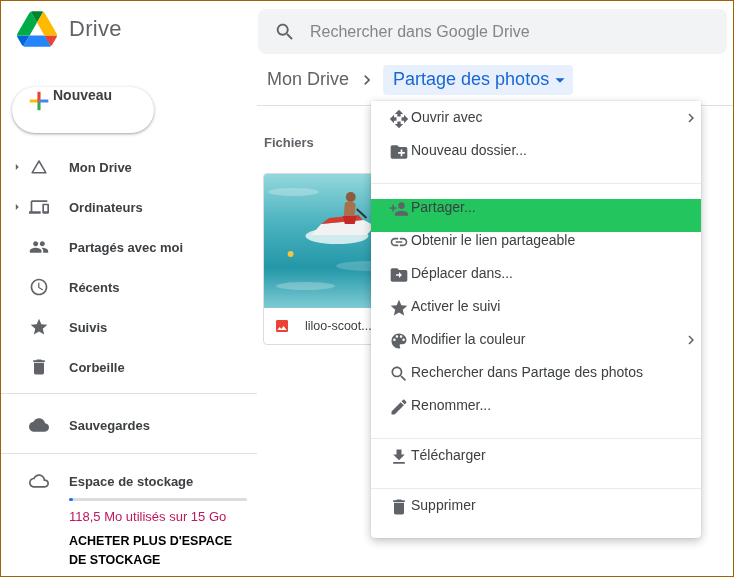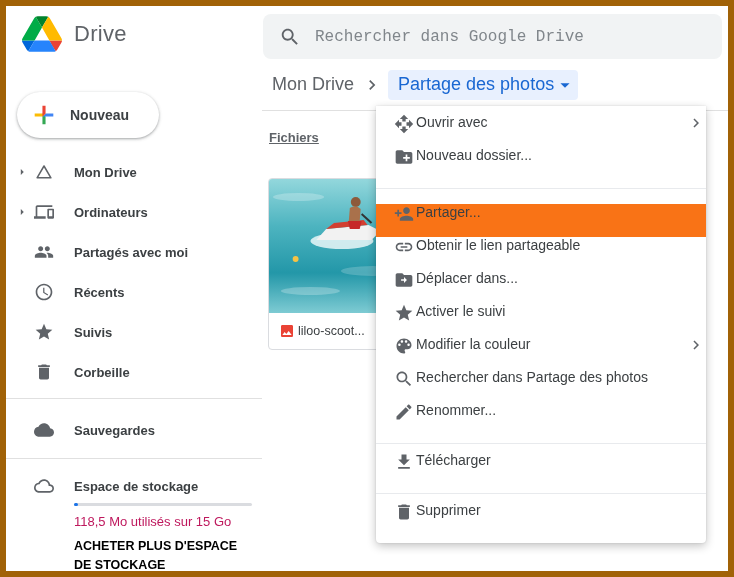--- a/index.html
+++ b/index.html
@@ -1,49 +1,49 @@
 <!DOCTYPE html>
 <html><head>
 <meta charset="utf-8">
 <title>Google Drive</title>
 <style>
   * { margin:0; padding:0; box-sizing:border-box; }
   body { font-family:"Liberation Sans","DejaVu Sans",sans-serif; background:#fff; }
   .screen { position:relative; width:734px; height:577px; background:#fff;
-            border:6px solid #a16207; overflow:hidden; }
+            border:1px solid #a16207; overflow:hidden; }
 
   
   .logo-area { position:absolute; top:10px; left:16px; display:flex; align-items:center; gap:12px; }
   .logo-area svg { width:40px; height:36px; display:block; }
   .app-name { font-size:22px; color:#5f6368; letter-spacing:.3px; }
 
   .search-bar { position:absolute; left:257px; top:8px; right:6px; height:45px;
                 background:#f1f3f4; border-radius:8px; display:flex; align-items:center;
                 padding:0 16px; gap:14px; }
   .search-bar svg { width:22px; height:22px; fill:#5f6368; flex:none; }
   .search-bar input { flex:1; border:none; outline:none; background:transparent;
-                      font-size:16px; color:#15803d; font-family:Liberation Mono, monospace; }
+                      font-size:16px; color:#15803d; font-family:Liberation Sans, sans-serif; }
   .search-bar input::placeholder { color:#80868b; }
 
   
   .breadcrumb-row { position:absolute; left:256px; right:0; top:53px; height:52px;
                     border-bottom:1px solid #e0e0e0; display:flex; align-items:center;
                     padding-left:8px; }
   .crumb-root { font-size:18px; color:#5f6368; cursor:pointer; padding:2px 2px; }
   .crumb-sep { display:flex; margin:0 6px; }
   .crumb-sep svg { width:20px; height:20px; fill:#5f6368; }
   .crumb-chip { display:flex; background:#e8f0fe; color:#1967d2;
                 font-size:18px; border-radius:4px; padding:4px 2px 4px 10px; cursor:pointer; }
   .crumb-chip svg { width:22px; height:22px; fill:#1967d2; }
 
   
   .new-button { position:absolute; left:11px; top:86px; width:142px; height:46px;
                 background:#fff; border:none; border-radius:24px; cursor:pointer;
                 box-shadow:0 1px 2px 0 rgba(60,64,67,.30), 0 1px 3px 1px rgba(60,64,67,.15);
-                display:flex; align-items:center; gap:12px; padding-left:13px;
+                display:flex; align-items:flex-start; padding-left:13px;
                 font-size:14px; font-weight:bold; color:#3c4043; font-family:inherit; }
   .new-button svg { width:28px; height:28px; }
 
   .nav { position:absolute; left:0; top:146px; width:256px; }
   .nav-item { height:40px; display:flex; align-items:center; padding-left:8px;
               font-size:13px; font-weight:bold; color:#3c4043; cursor:pointer; }
   .nav-item .expander { width:16px; display:flex; justify-content:center; }
   .nav-item .expander svg { width:14px; height:14px; fill:#5f6368; }
   .nav-item .nav-icon { width:20px; height:20px; margin-left:4px; display:flex; }
   .nav-item .nav-icon svg { width:20px; height:20px; fill:#5f6368; }
@@ -52,38 +52,38 @@
   .sb-divider { position:absolute; left:0; width:256px; border-top:1px solid #e0e0e0; }
 
   .storage-bar { position:absolute; left:68px; top:497px; width:178px; height:3px;
                  background:#dadce0; border-radius:2px; }
   .storage-bar .used { width:4px; height:3px; background:#1a73e8; border-radius:2px; }
   .storage-usage { position:absolute; left:68px; top:508px; font-size:13px; color:#be185d; }
   .buy-storage { position:absolute; left:68px; top:531px; width:172px; font-size:12.5px;
                  font-weight:bold; color:#000000; line-height:1.5; cursor:pointer; }
 
   
-  .files-label { position:absolute; left:263px; top:124px; font-size:13px;
-                 font-weight:bold; color:#5f6368;text-decoration:underline; }
+  .files-label { position:absolute; left:263px; top:134px; font-size:13px;
+                 font-weight:bold; color:#5f6368; }
   .file-card { position:absolute; left:262px; top:172px; width:140px; height:172px;
                border:1px solid #dadce0; border-radius:4px; background:#fff;
                overflow:hidden; cursor:pointer; }
   .file-thumb { width:100%; height:134px; }
   .file-thumb svg { width:100%; height:100%; display:block; }
-  .file-meta { height:36px; display:flex; align-items:center; gap:3px; padding:10px 10px; }
+  .file-meta { height:36px; display:flex; align-items:center; gap:15px; padding:10px 10px; }
   .file-meta svg { width:16px; height:16px; fill:#ea4335; flex:none; }
   .file-name { font-size:12.5px; color:#3c4043; white-space:nowrap; overflow:hidden; }
 
   
   .context-menu { position:absolute; left:370px; top:100px; width:330px; z-index:10;
                   background:#fff; border-radius:0 0 4px 4px; padding:8px 0;
                   box-shadow:0 3px 10px rgba(0,0,0,.24), 0 0 2px rgba(0,0,0,.12); }
   .menu-item { height:33px; display:flex; align-items:flex-start; gap:2px;
                padding:0 1px 0 18px; font-size:14px; color:#3c4043; cursor:pointer; }
-  .menu-item.highlighted { background:#f97316;margin-top:15px; }
+  .menu-item.highlighted { background:#22c55e;margin-top:15px; }
   .menu-item .menu-icon { width:20px; height:20px; display:flex; flex:none; }
   .menu-item .menu-icon svg { width:20px; height:20px; fill:#5f6368; }
   .menu-item .menu-label { white-space:nowrap; }
   .menu-item .submenu-arrow { margin-left:auto; display:flex; }
   .menu-item .submenu-arrow svg { width:18px; height:18px; fill:#5f6368; }
   .menu-divider { border-top:1px solid #e8eaed; margin:8px 0; }
 </style>
 </head>
 <body>
 

